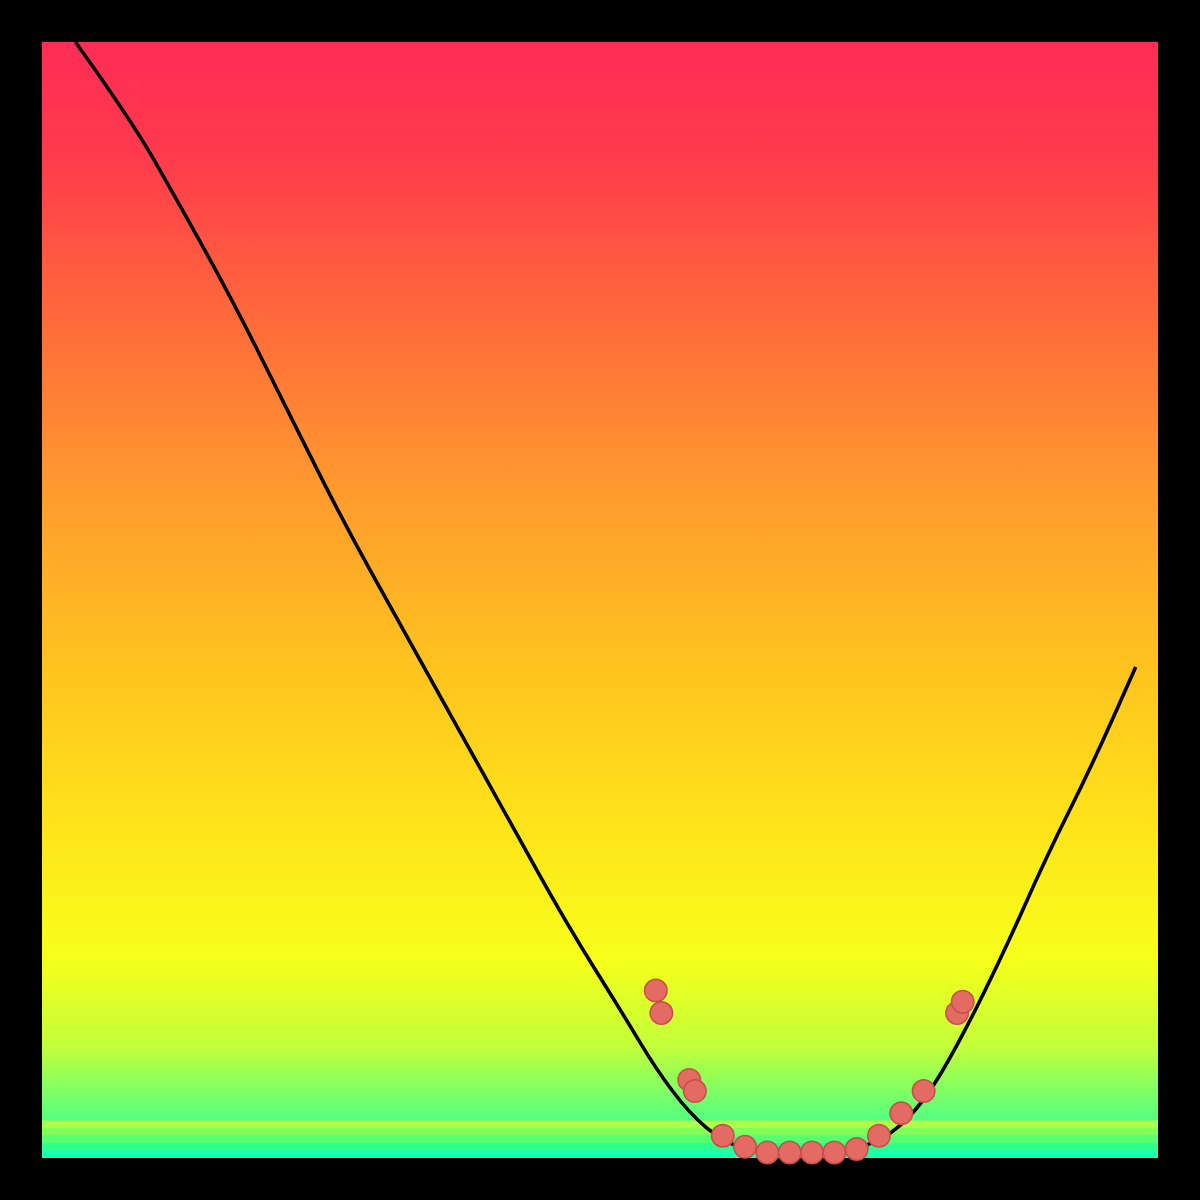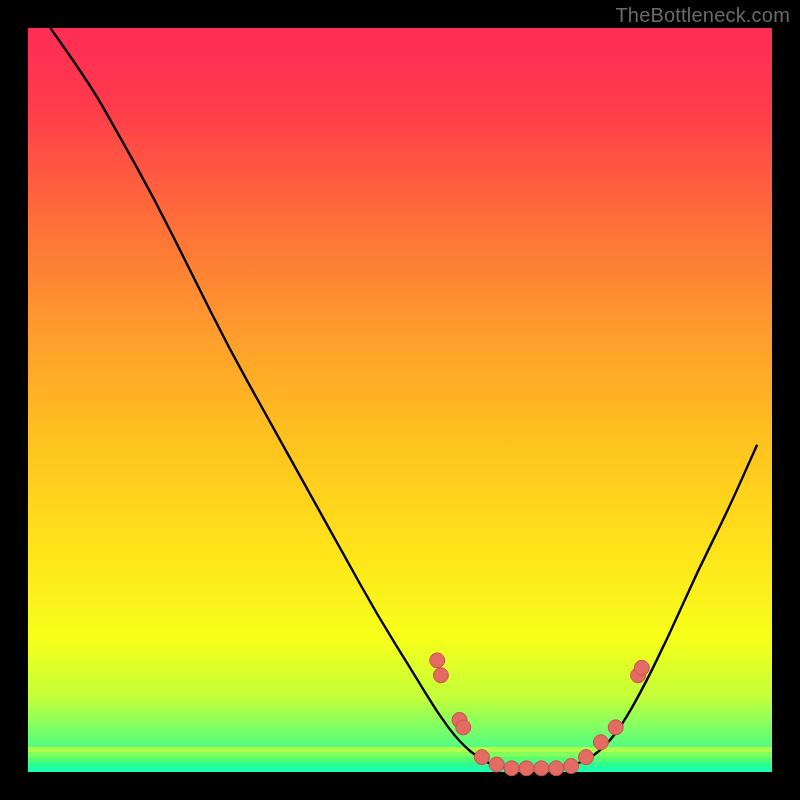--- a/index.html
+++ b/index.html
@@ -31,21 +31,20 @@
   svg {
     position: absolute;
     top: 0;
     left: 0;
   }
 </style>
 </head>
 <body>
 
 <div class="stage">
-  <div class="watermark">TheBottleneck.com</div>
 
   <svg id="chart-svg" width="800" height="800" viewBox="0 0 800 800">
     <defs>
       <linearGradient id="heat" x1="0" y1="0" x2="0" y2="1">
           <stop offset="0.0%" stop-color="#ff2d55"></stop>
           <stop offset="10.0%" stop-color="#ff3a4c"></stop>
           <stop offset="25.0%" stop-color="#ff6b3a"></stop>
           <stop offset="40.0%" stop-color="#ff9a2e"></stop>
           <stop offset="55.0%" stop-color="#ffc11f"></stop>
           <stop offset="70.0%" stop-color="#ffe31a"></stop>

